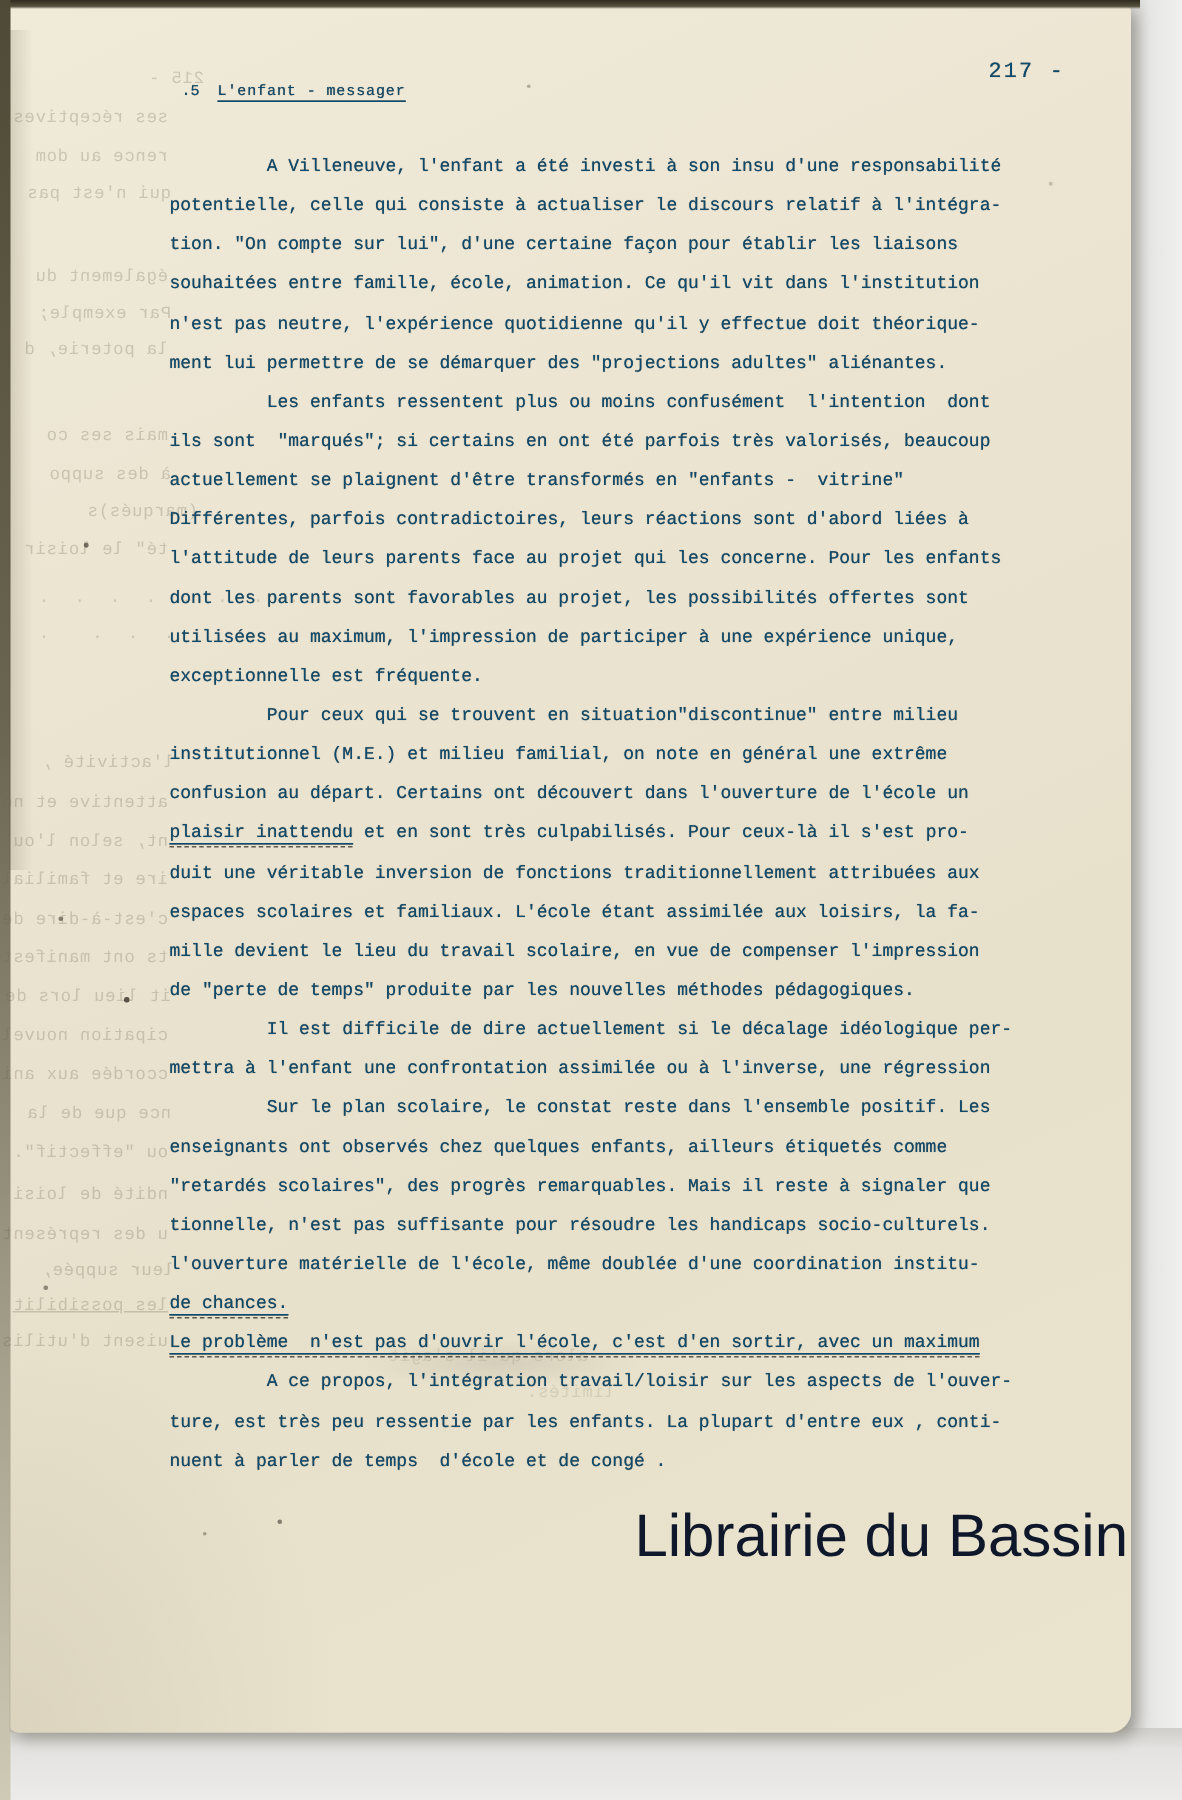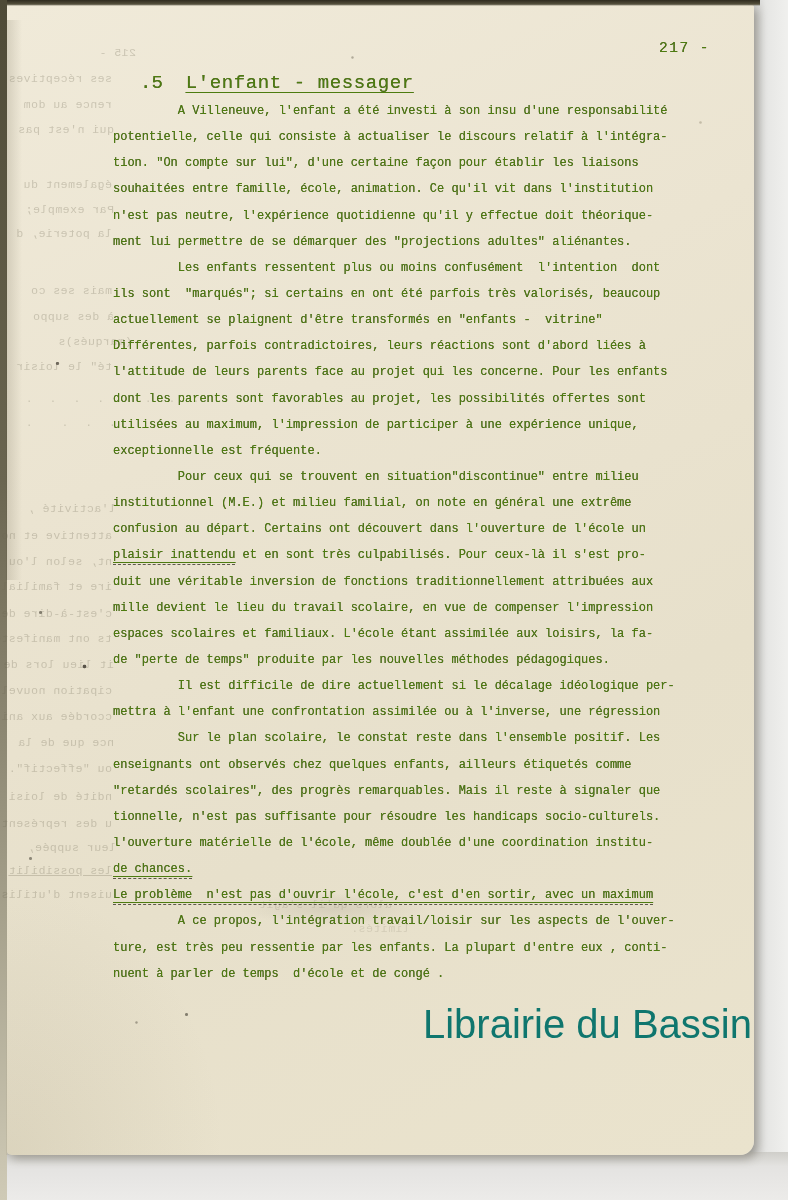--- a/index.html
+++ b/index.html
@@ -69,28 +69,28 @@
       352px 57px 0 0.7px rgba(60,55,40,.35),
       186px 1014px 0 1.0px rgba(50,45,35,.55),
       136px 1022px 0 0.7px rgba(60,55,42,.4),
       700px 122px 0 0.8px rgba(120,112,90,.35);
   }
   .smudge{
     position:absolute;left:238px;top:893px;width:190px;height:32px;z-index:6;
     background:radial-gradient(ellipse at 50% 50%,rgba(118,112,96,0.16),rgba(118,112,96,0) 70%);
   }
   
-  .ink{color:#4d7c0f;text-shadow:0 0 0.5px rgba(45,40,30,0.75);}
+  .ink{color:#0c4a6e;text-shadow:0 0 0.5px rgba(45,40,30,0.75);}
   .page-number{
     position:absolute;left:659px;top:40px;z-index:7;
     font-size:14.5px;letter-spacing:1.5px;
   }
   .heading{
-    position:absolute;left:121px;top:72px;z-index:7;
-    font-size:19px;white-space:pre;margin-left:19px;
+    position:absolute;left:121px;top:56px;z-index:7;
+    font-size:10px;white-space:pre;
   }
   .heading .heading-title{
     text-decoration:underline;text-decoration-thickness:1.4px;text-underline-offset:4px;
     letter-spacing:0.6px;
   }
   .text-block{
     position:absolute;left:113px;top:98px;width:640px;z-index:7;
     font-size:12px;line-height:26.15px;
   }
   .line{white-space:pre;height:26.15px;}
@@ -179,22 +179,22 @@
       <div class="line"><span>dont les parents sont favorables au projet, les possibilités offertes sont</span></div>
       <div class="line"><span>utilisées au maximum, l'impression de participer à une expérience unique,</span></div>
       <div class="line"><span>exceptionnelle est fréquente.</span></div>
     </div>
     <div>
       <div class="line"><span>         Pour ceux qui se trouvent en situation"discontinue" entre milieu</span></div>
       <div class="line"><span>institutionnel (M.E.) et milieu familial, on note en général une extrême</span></div>
       <div class="line"><span>confusion au départ. Certains ont découvert dans l'ouverture de l'école un</span></div>
       <div class="line"><span class="ul">plaisir inattendu</span><span> et en sont très culpabilisés. Pour ceux-là il s'est pro-</span></div>
       <div class="line"><span>duit une véritable inversion de fonctions traditionnellement attribuées aux</span></div>
+      <div class="line"><span>espaces scolaires et familiaux. L'école étant assimilée aux loisirs, la fa-</span></div>
       <div class="line"><span>mille devient le lieu du travail scolaire, en vue de compenser l'impression</span></div>
-      <div class="line"><span>espaces scolaires et familiaux. L'école étant assimilée aux loisirs, la fa-</span></div>
       <div class="line"><span>de "perte de temps" produite par les nouvelles méthodes pédagogiques.</span></div>
     </div>
     <div>
       <div class="line"><span>         Il est difficile de dire actuellement si le décalage idéologique per-</span></div>
       <div class="line"><span>mettra à l'enfant une confrontation assimilée ou à l'inverse, une régression</span></div>
     </div>
     <div>
       <div class="line"><span>         Sur le plan scolaire, le constat reste dans l'ensemble positif. Les</span></div>
       <div class="line"><span>enseignants ont observés chez quelques enfants, ailleurs étiquetés comme</span></div>
       <div class="line"><span>"retardés scolaires", des progrès remarquables. Mais il reste à signaler que</span></div>
@@ -203,13 +203,13 @@
       <div class="line"><span class="ul">de chances.</span></div>
       <div class="line"><span class="ul">Le problème  n'est pas d'ouvrir l'école, c'est d'en sortir, avec un maximum</span></div>
     </div>
     <div>
       <div class="line"><span>         A ce propos, l'intégration travail/loisir sur les aspects de l'ouver-</span></div>
       <div class="line"><span>ture, est très peu ressentie par les enfants. La plupart d'entre eux , conti-</span></div>
       <div class="line"><span>nuent à parler de temps  d'école et de congé .</span></div>
     </div>
   </div>
 
-<div class="watermark" style="color: #0f766e;">Librairie du Bassin</div>
+<div class="watermark" style="color: #0f172a;">Librairie du Bassin</div>
 
 </body></html>

